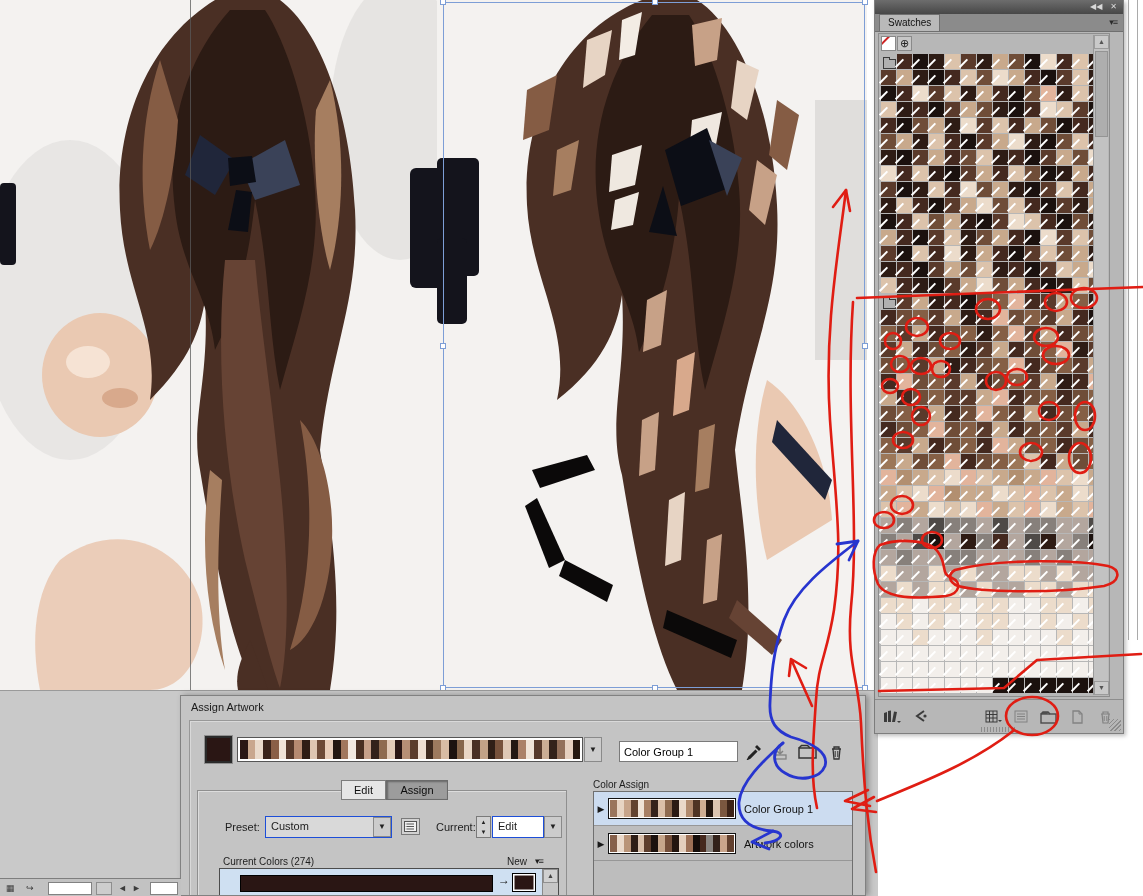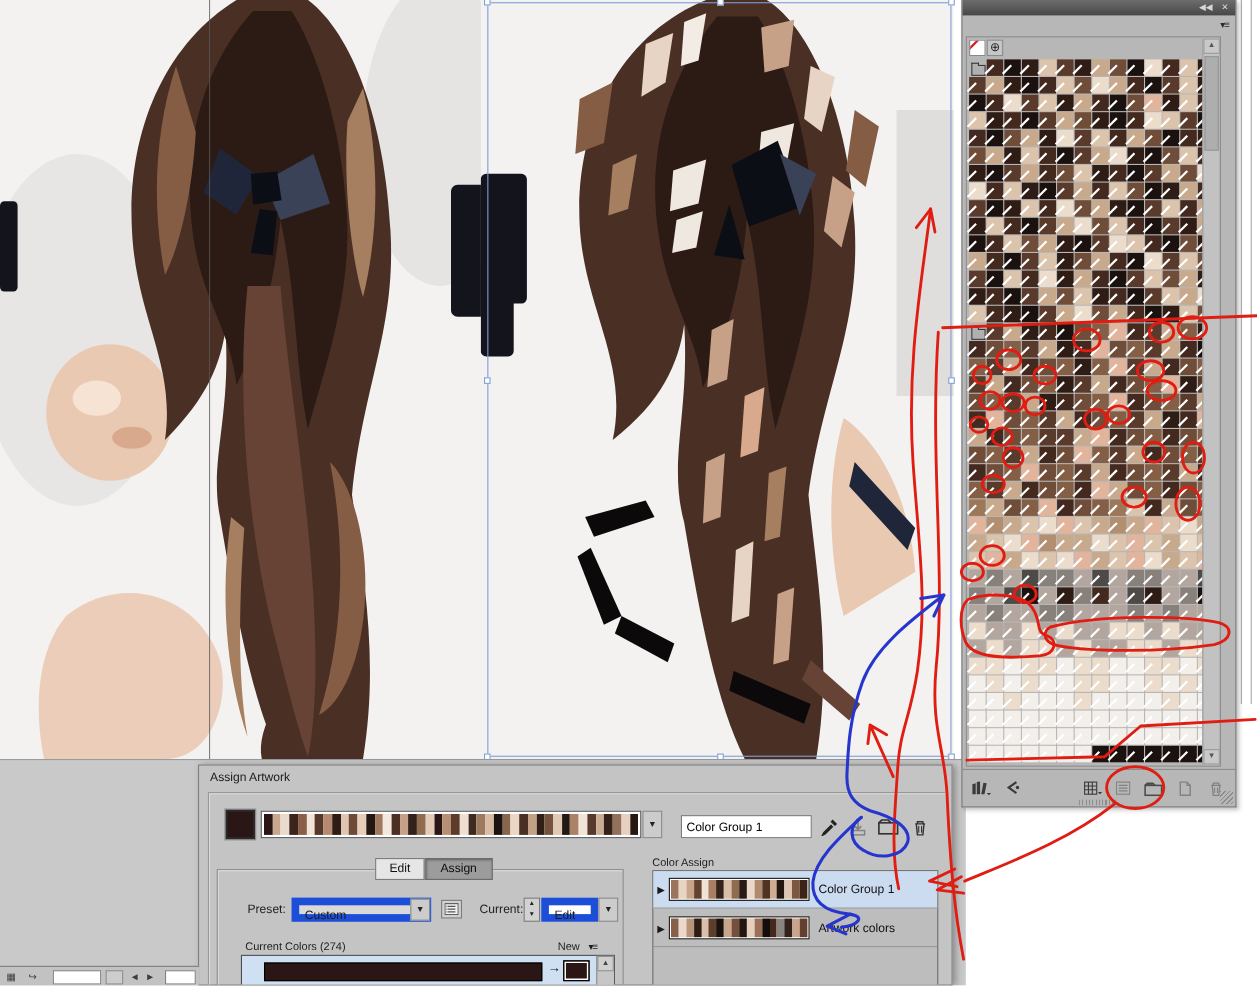--- a/index.html
+++ b/index.html
@@ -87,21 +87,21 @@
   .dlg-icon { position:absolute; width:22px; height:20px; display:flex; align-items:center; justify-content:center; cursor:pointer; }
   .dlg-icon.disabled { opacity:.4; cursor:default; }
   .lbl { position:absolute; color:#1d1d1d; }
   .groupbox { position:absolute; left:16px; top:94px; width:370px; height:120px;
           border:1px solid #8f8f8f; box-shadow:inset 1px 1px 0 #dddddd; }
   .dtab { position:absolute; top:84px; height:20px; font-size:11px; text-align:center;
           line-height:18px; cursor:pointer; }
   .dtab.raised { left:160px; width:45px; background:#e6e6e6; border:1px solid #7d7d7d; color:#111; }
   .dtab.pressed { left:205px; width:62px; background:#9c9c9c; border:1px solid #6b6b6b;
           box-shadow:inset 1px 1px 2px rgba(0,0,0,.35); color:#0c0c0c; }
-  .combo { position:absolute; background:#d9d9d9; border:7px solid #1d4ed8; padding:3px 5px; }
+  .combo { position:absolute; background:#d9d9d9; border:1px solid #1d4ed8; padding:3px 5px; }
   .spinner { position:absolute; left:295px; top:120px; width:15px; height:22px; border:1px solid #7a7a7a;
           background:#d2d2d2; font-size:6px; line-height:10px; text-align:center; color:#222; cursor:pointer; }
   .optbtn { position:absolute; left:220px; top:122px; width:19px; height:17px; background:#d2d2d2;
           border:1px solid #7a7a7a; display:flex; align-items:center; justify-content:center; cursor:pointer; }
   .cclist { position:absolute; left:38px; top:172px; width:340px; height:40px; background:#cfe0f2;
           border:1px solid #4c4c4c; }
   .ccbar { position:absolute; left:20px; top:6px; width:253px; height:17px; background:var(--currentbar);
           border:1px solid #000; }
   .ccarrow { position:absolute; left:278px; top:4px; font-size:12px; color:#111; }
   .ccnew { position:absolute; left:292px; top:4px; width:24px; height:19px; background:var(--currentbar);
@@ -216,20 +216,23 @@
 </div>
 
 <div class="pasteboard"></div>
 <div class="right-margin-line" style="left:1128px;"></div>
 <div class="right-margin-line" style="left:1137px;"></div>
 
 <div class="panel">
   <div class="panel-darkbar">
     <span>◀◀</span>
     <span>✕</span>
+  </div>
+  <div class="tabbar">
+    <div class="tab">Swatches</div>
   </div>
   <div class="panel-menu">▾≡</div>
 
   <div class="panel-content">
     <div class="none-row">
       <div class="sw-none"></div>
       <div class="sw-reg">⊕</div>
     </div>
     <div id="swgrid">
         <div class="swrow">

